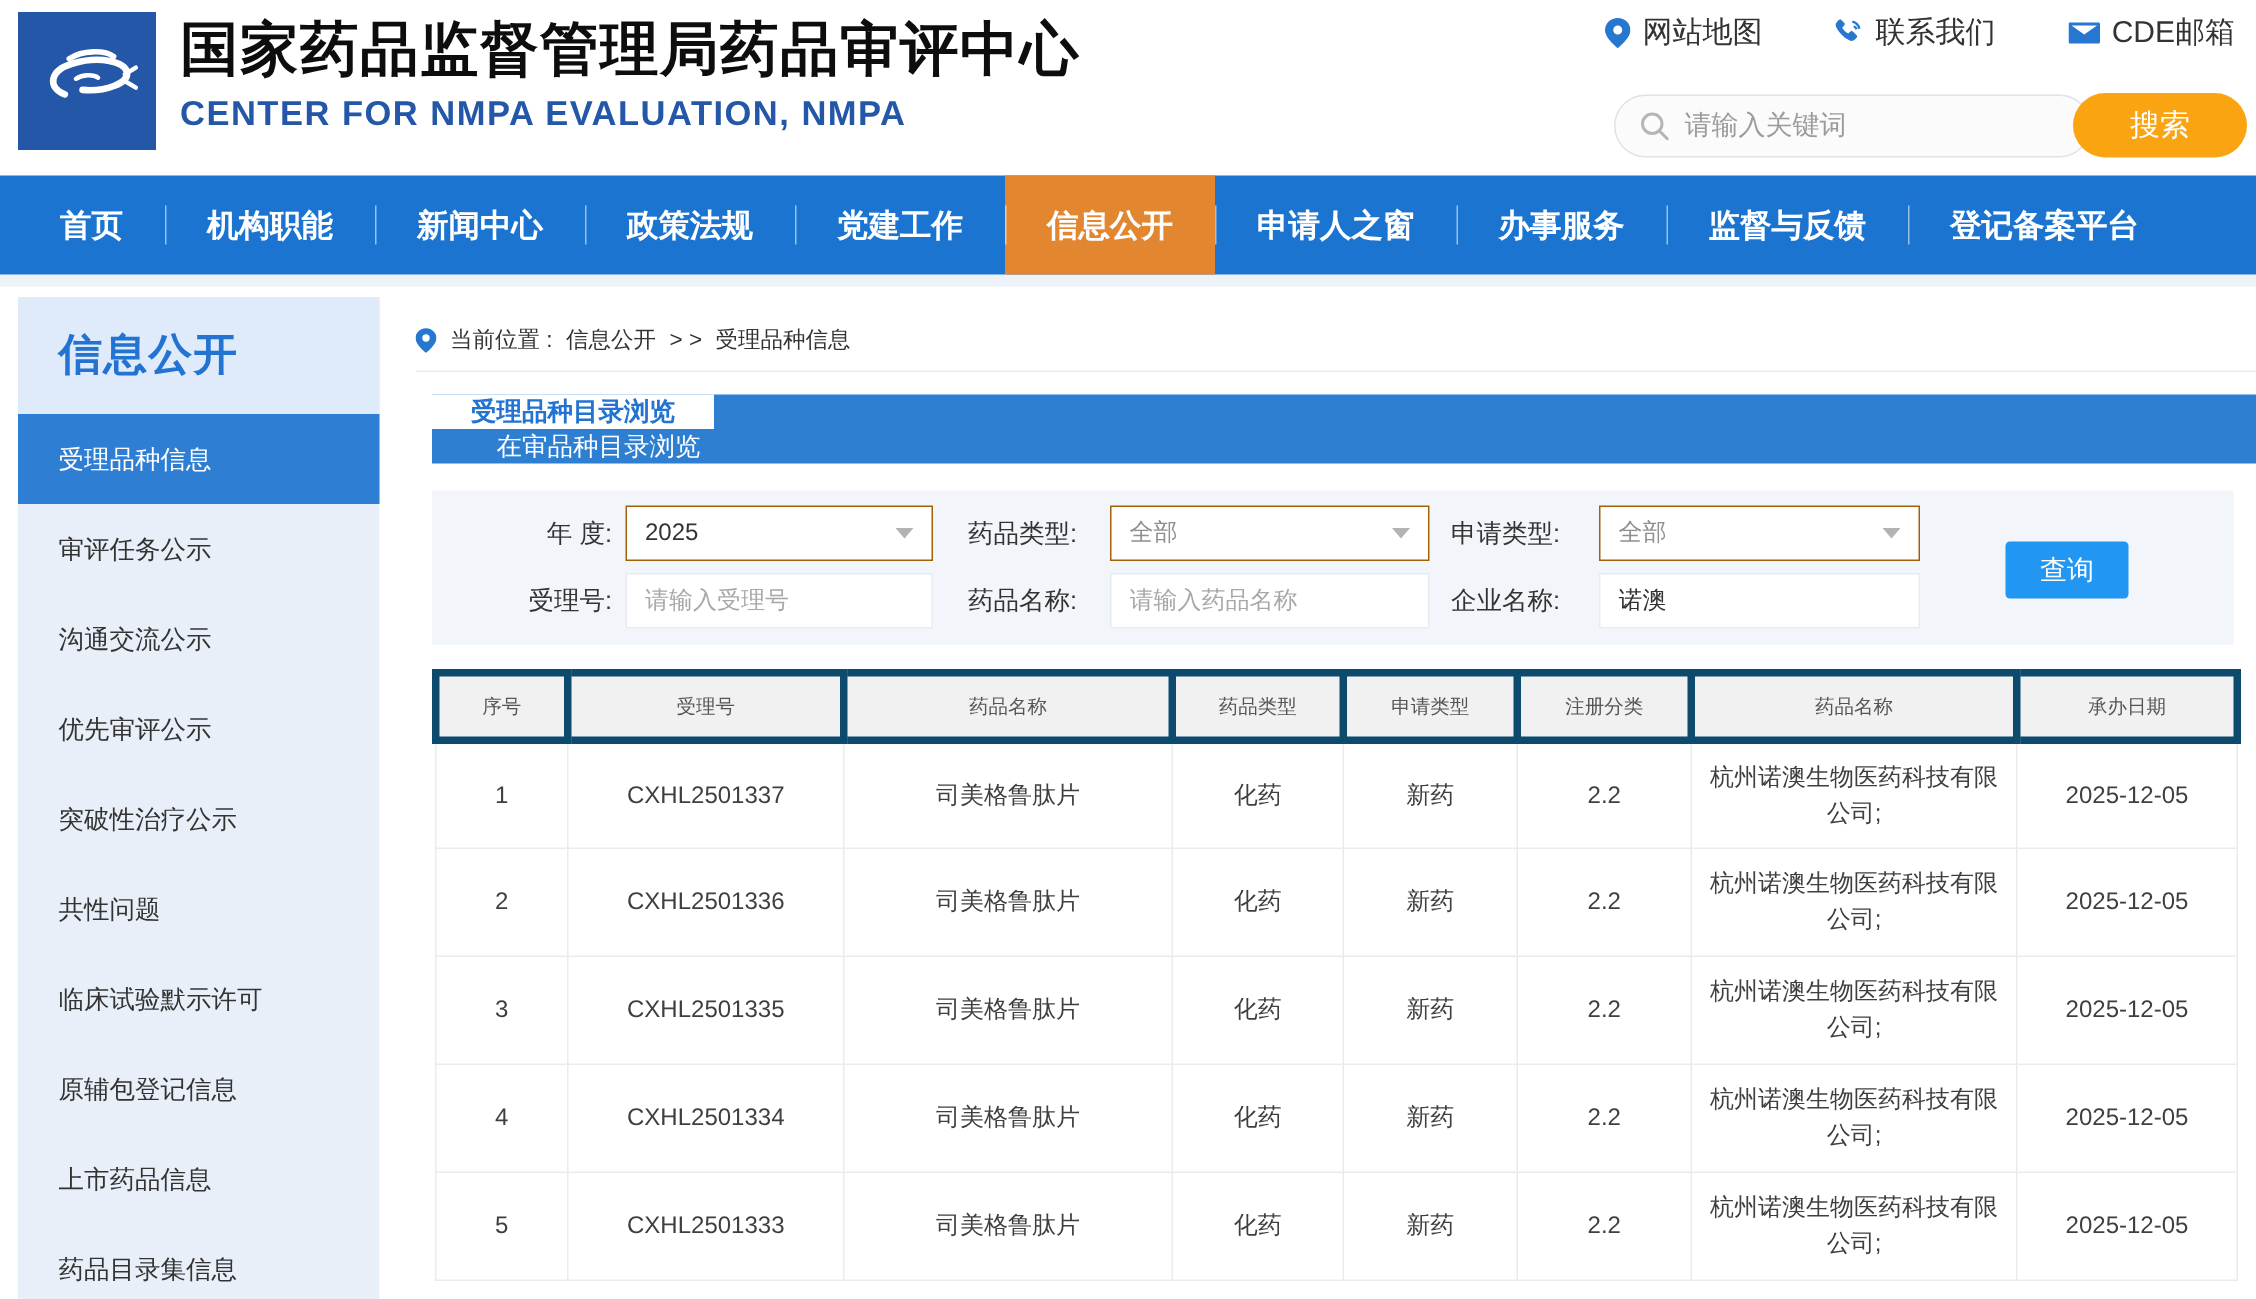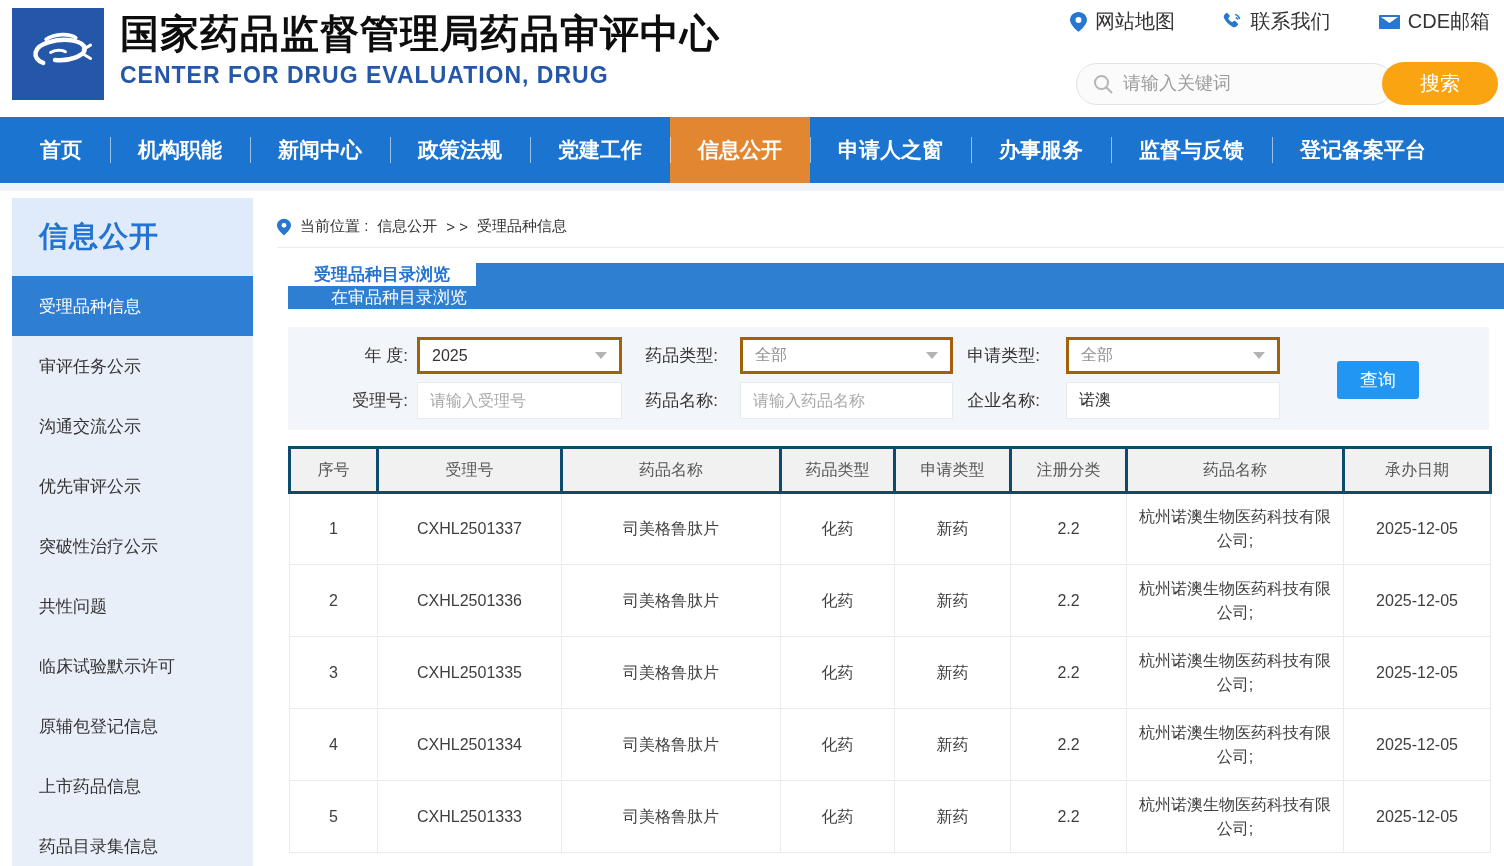--- a/index.html
+++ b/index.html
@@ -41,32 +41,32 @@
   .breadcrumb { position:absolute; left:7px; top:12px; width:1227px; height:38px; display:flex; align-items:center; gap:9px; font-size:15px; color:#333; border-bottom:1px solid #ebebeb; padding-bottom:4px; }
   .breadcrumb a { color:#333; text-decoration:none; cursor:pointer; }
 
   .tabbar { position:absolute; left:18px; top:65px; width:1216px; height:46px; background:#2e7fd1; display:flex;flex-direction:column; }
   .tab { height:46px; display:flex; align-items:center; justify-content:center; font-size:17px; cursor:pointer; }
   .tab.active { width:188px; background:#fff; color:#2273d2; font-weight:bold; }
   .tab.inactive { width:222px; color:#ffffff; }
 
   .filter-panel { position:absolute; left:18px; top:129px; width:1201px; height:103px; background:#f2f5fa; }
   .f-label { position:absolute; height:37px; line-height:37px; font-size:17px; color:#333; text-align:right; }
-  .f-field { position:absolute; height:37px; background:#fff; border:3px solid #a16207; display:flex; align-items:center; padding:0 12px; font-size:16px; }
+  .f-field { position:absolute; height:37px; background:#fff; border:1px solid #a16207; display:flex; align-items:center; padding:0 12px; font-size:16px; }
   .f-select { justify-content:space-between; cursor:pointer; }
   .caret { width:0; height:0; border-left:6px solid transparent; border-right:6px solid transparent; border-top:7px solid #b3b3b3; }
   .val-black { color:#333; } .val-gray { color:#8f8f8f; }
   .f-input { border:1px solid #e7eaef; }
   .f-input input { border:none; outline:none; width:100%; font-size:16px; color:#333; background:transparent; font-family:inherit; }
   .f-input input::placeholder { color:#a8a8a8; }
   .query-btn { position:absolute; left:1049px; top:34px; width:82px; height:38px; background:#2196f3; border:none; border-radius:3px; color:#fff; font-size:18px; cursor:pointer; font-family:inherit; }
 
   
   .grid { position:absolute; left:18px; top:248px; width:1201px; border:1px solid #e3e6ea; border-bottom:none; border-collapse:collapse; table-layout:fixed; }
-  .grid th { height:45px; background:#f1f1f2; color:#555; font-size:16px; font-weight:normal; border:3px solid #0c4a6e; }
+  .grid th { height:45px; background:#f1f1f2; color:#555; font-size:13px; font-weight:normal; border:5px solid #0c4a6e; }
   .grid td { height:72px; background:#fff; color:#3f3f3f; font-size:16px; text-align:center; border:1px solid #e9ebee; line-height:24px; padding:0 6px; }
   .c0{width:88px}.c1{width:184px}.c2{width:219px}.c3{width:114px}.c4{width:116px}.c5{width:116px}.c6{width:217px}.c7{width:147px}
 </style>
 </head>
 <body>
 
 <div class="page">
 
   <div class="header">
     <div class="logo">
@@ -74,21 +74,21 @@
         <g fill="none" stroke="#fff" stroke-linecap="round">
           <path d="M30 62 C14 56 16 40 38 34 C62 27 84 33 86 42 C88 52 66 60 46 58" stroke-width="6"></path>
           <path d="M34 30 C46 22 66 22 74 28" stroke-width="5"></path>
           <path d="M40 48 C46 44 56 44 60 47" stroke-width="4"></path>
           <path d="M84 44 L94 38 M84 50 L94 56" stroke-width="4"></path>
         </g>
       </svg>
     </div>
     <div class="titles">
       <div class="title-cn">国家药品监督管理局药品审评中心</div>
-      <div class="title-en">CENTER FOR DRUG EVALUATION, DRUG</div>
+      <div class="title-en">CENTER FOR NMPA EVALUATION, NMPA</div>
     </div>
     <div class="header-right">
       <div class="quick-links">
         <div class="qlink">
           <svg width="17" height="20" viewBox="0 0 17 20">
               <path fill="#2577d0" d="M8.5 0C3.8 0 0 3.6 0 8.1 0 13.4 8.5 20 8.5 20S17 13.4 17 8.1C17 3.6 13.2 0 8.5 0zm0 11a3 3 0 1 1 0-6 3 3 0 0 1 0 6z"></path>
             </svg>
           <span>网站地图</span>
         </div>
         <div class="qlink">

